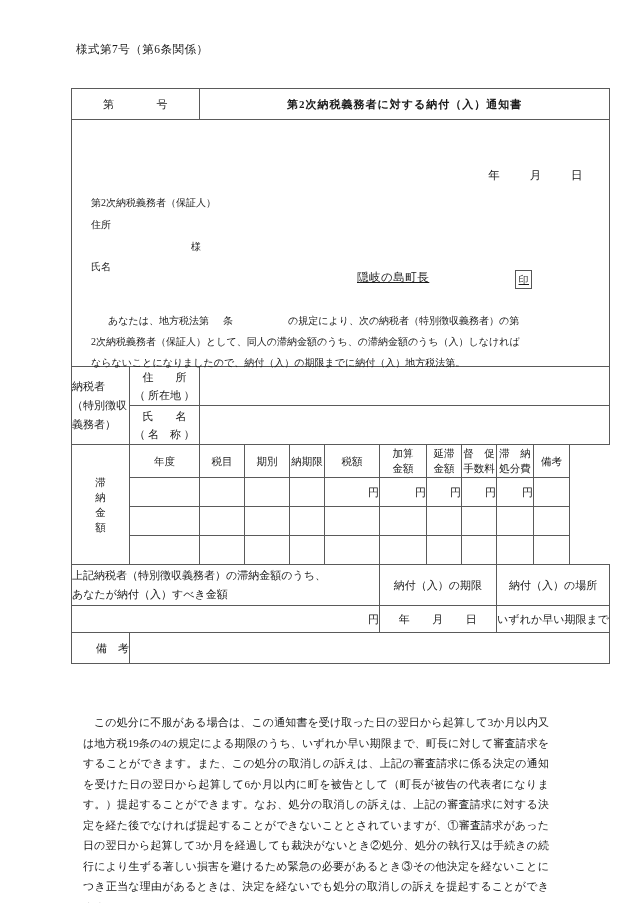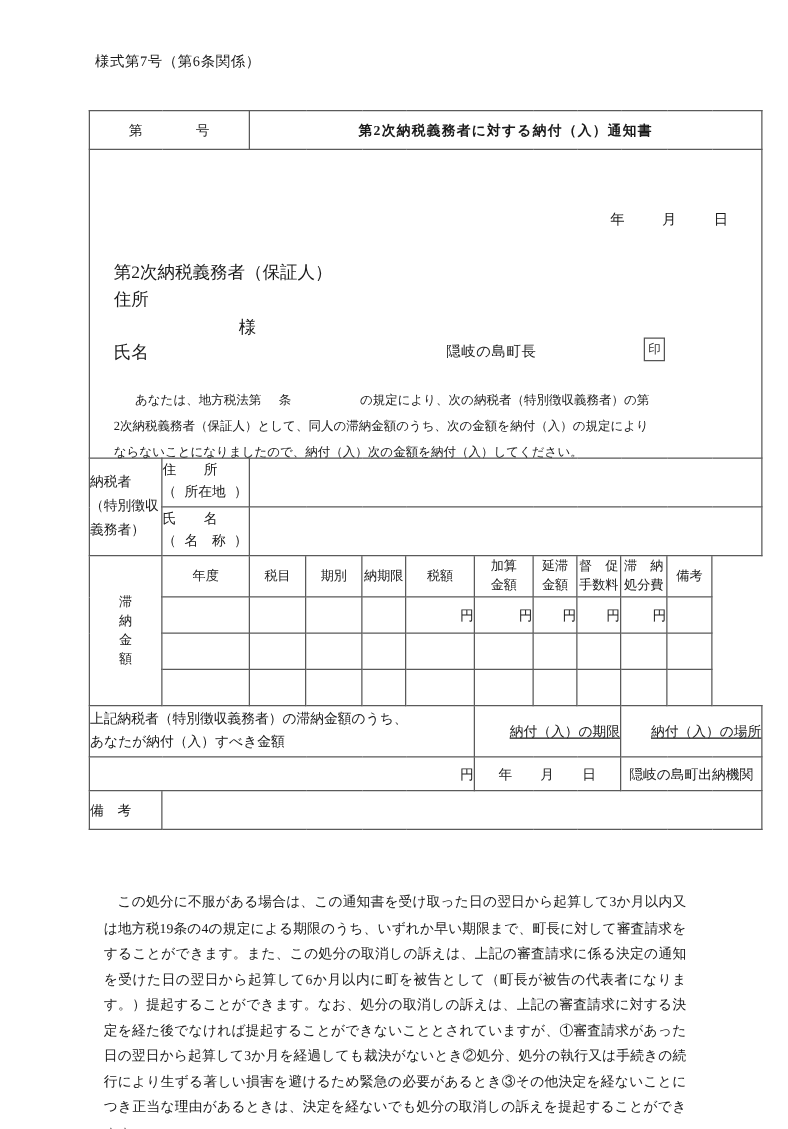--- a/index.html
+++ b/index.html
@@ -82,37 +82,38 @@
     top: 48px;
     font-size: 11.5px;
     letter-spacing: 0.5px;
   }
   .date-line span { margin-left: 26px; }
   .date-line span:first-child { margin-left: 0; }
 
   .addressee {
     position: absolute;
     left: 19px;
-    top: 88px;
+    top: 72px;
     line-height: 22px;
-    font-size: 14px;
+    font-size: 10px;
   }
   .addressee .row-name {
     display: flex;
   }
   .addressee .row-name .lbl { width: 100px; margin-top: 20px; }
 
   .issuer {
     position: absolute;
     left: 285px;
     top: 150px;
     font-size: 11.5px;
     display: flex;
-    align-items: flex-end;
+    align-items: flex-start;
     letter-spacing: 0.5px;
+    text-decoration: underline;
   }
   .seal-box {
     margin-left: 86px;
     width: 15px;
     height: 17px;
     border: 1px solid #555;
     display: flex;
     align-items: center;
     justify-content: center;
     font-size: 10px;
@@ -137,24 +138,24 @@
   
   .tp-label {
     width: 58px;
     text-align: left;
     line-height: 19px;
     font-size: 10.5px;
     padding: 4px 0;
   }
   .tp-sub {
     width: 70px;
+    text-align: center;
     font-size: 11px;
     line-height: 18px;
     height: 38px;
-    font-family: Liberation Mono, monospace;
   }
 
   
   .dq-side {
     width: 58px;
     text-align: center;
     font-size: 11px;
     line-height: 21px;
   }
   .dq-head td {
@@ -176,24 +177,23 @@
 
   
   .pay-desc {
     padding: 5px 6px 5px 8px;
     font-size: 10.8px;
     line-height: 19px;
     height: 40px;
     margin-left: 38px;
   }
   .pay-head {
-    text-align: right;
+    text-align: center;
     font-size: 11px;
     height: 40px;
-    text-decoration: underline;
   }
   .pay-val-yen {
     text-align: right;
     padding-right: 10px;
     height: 26px;
     font-size: 11px;
   }
   .pay-val-date {
     text-align: center;
     height: 26px;
@@ -203,21 +203,21 @@
   .pay-val-date span { margin: 0 11px; }
   .pay-val-place {
     text-align: center;
     height: 26px;
     font-size: 11px;
   }
 
   
   .remark-label {
     width: 58px;
-    text-align: left;
+    text-align: right;
     height: 30px;
     font-size: 11px;
   }
   .remark-body { height: 30px; }
 
   
   .footer-note {
     position: absolute;
     left: 71px;
     top: 700px;
@@ -284,22 +284,22 @@
           </div>
         </div>
 
         <div class="issuer">
           <span>隠岐の島町長</span>
           <span class="seal-box">印</span>
         </div>
 
         <div class="body-text">
           <span class="indent">あなたは、地方税法第</span><span class="gap-s"></span><span>条</span><span class="gap-m"></span><span>の規定により、次の納税者（特別徴収義務者）の第</span><br>
-          <span>2次納税義務者（保証人）として、同人の滞納金額のうち、次の金額を納付（入）の規定により</span><br>
-          <span>ならないことになりましたので、納付（入）次の金額を納付（入）してください。</span>
+          <span>2次納税義務者（保証人）として、同人の滞納金額のうち、の滞納金額のうち（入）しなければ</span><br>
+          <span>ならないことになりましたので、納付（入）の期限までに納付（入）地方税法第。</span>
         </div>
 
       </td>
     </tr>
 
     <tr>
       <td class="tp-label" rowspan="2">
         <div>納税者</div>
         <div>（特別徴収</div>
         <div>義務者）</div>
@@ -395,21 +395,21 @@
       </td>
       <td class="pay-head" colspan="3">納付（入）の期限</td>
       <td class="pay-head" colspan="3">納付（入）の場所</td>
     </tr>
 
     <tr>
       <td class="pay-val-yen" colspan="6">円</td>
       <td class="pay-val-date" colspan="3">
         <span>年</span><span>月</span><span>日</span>
       </td>
-      <td class="pay-val-place" colspan="3">隠岐の島町出納機関</td>
+      <td class="pay-val-place" colspan="3">いずれか早い期限まで</td>
     </tr>
 
     <tr>
       <td class="remark-label">備　考</td>
       <td class="remark-body" colspan="11"></td>
     </tr>
 
   </tbody>
     </table>
 

